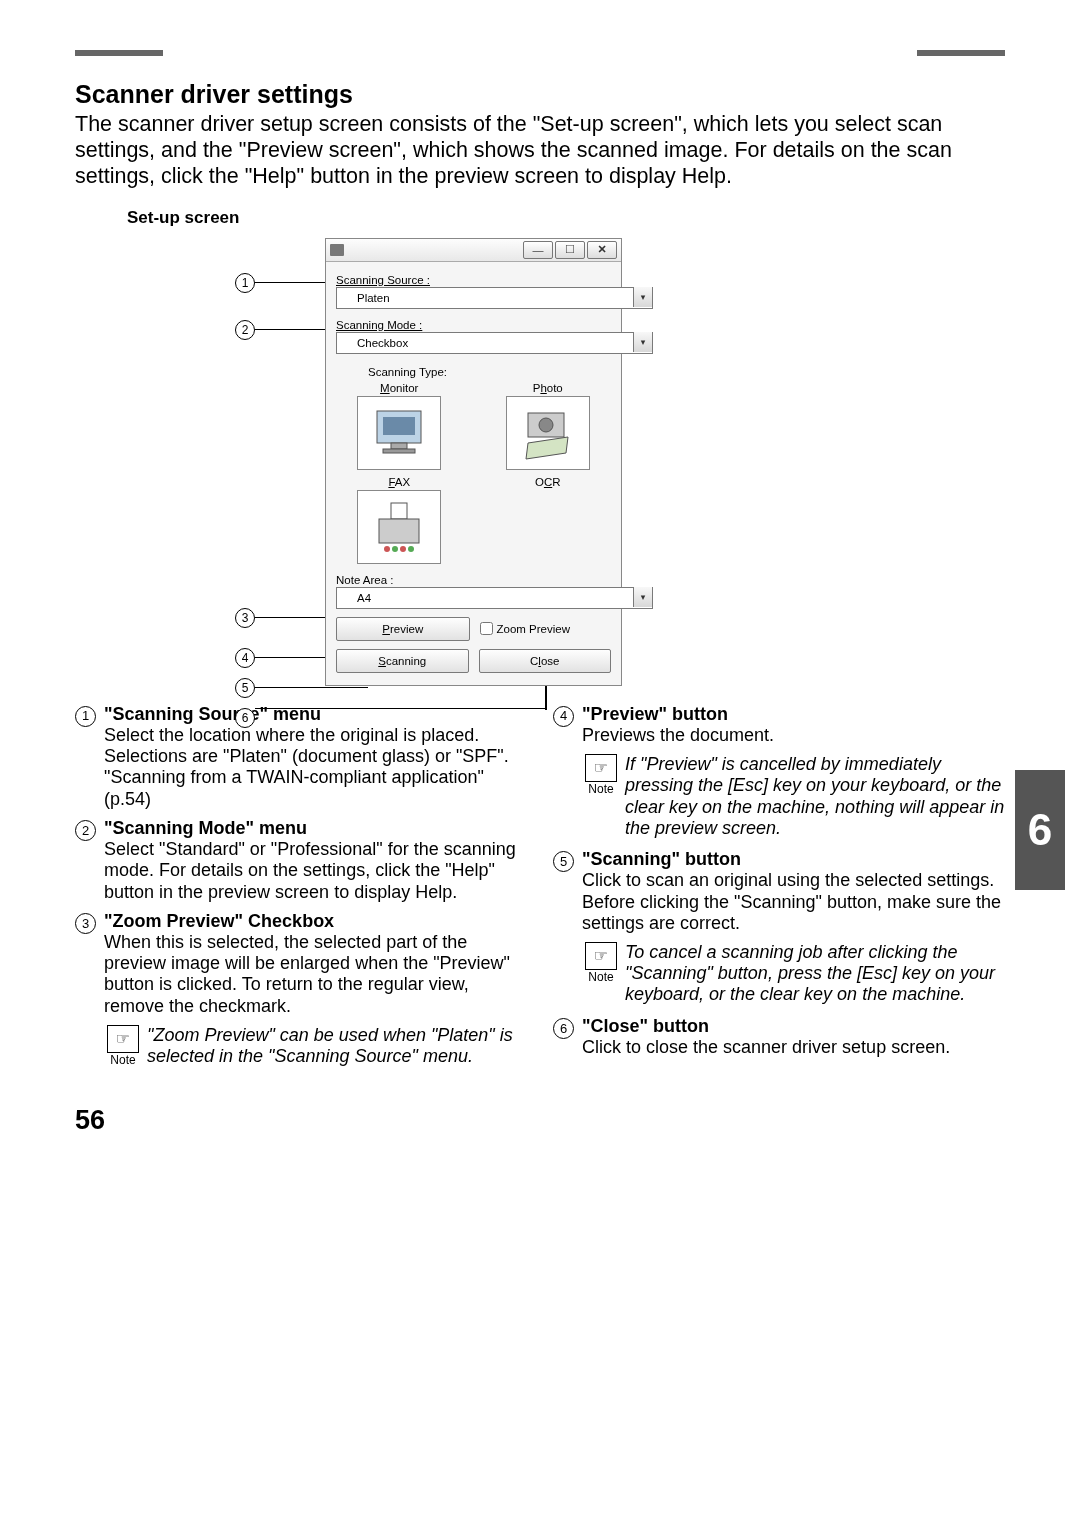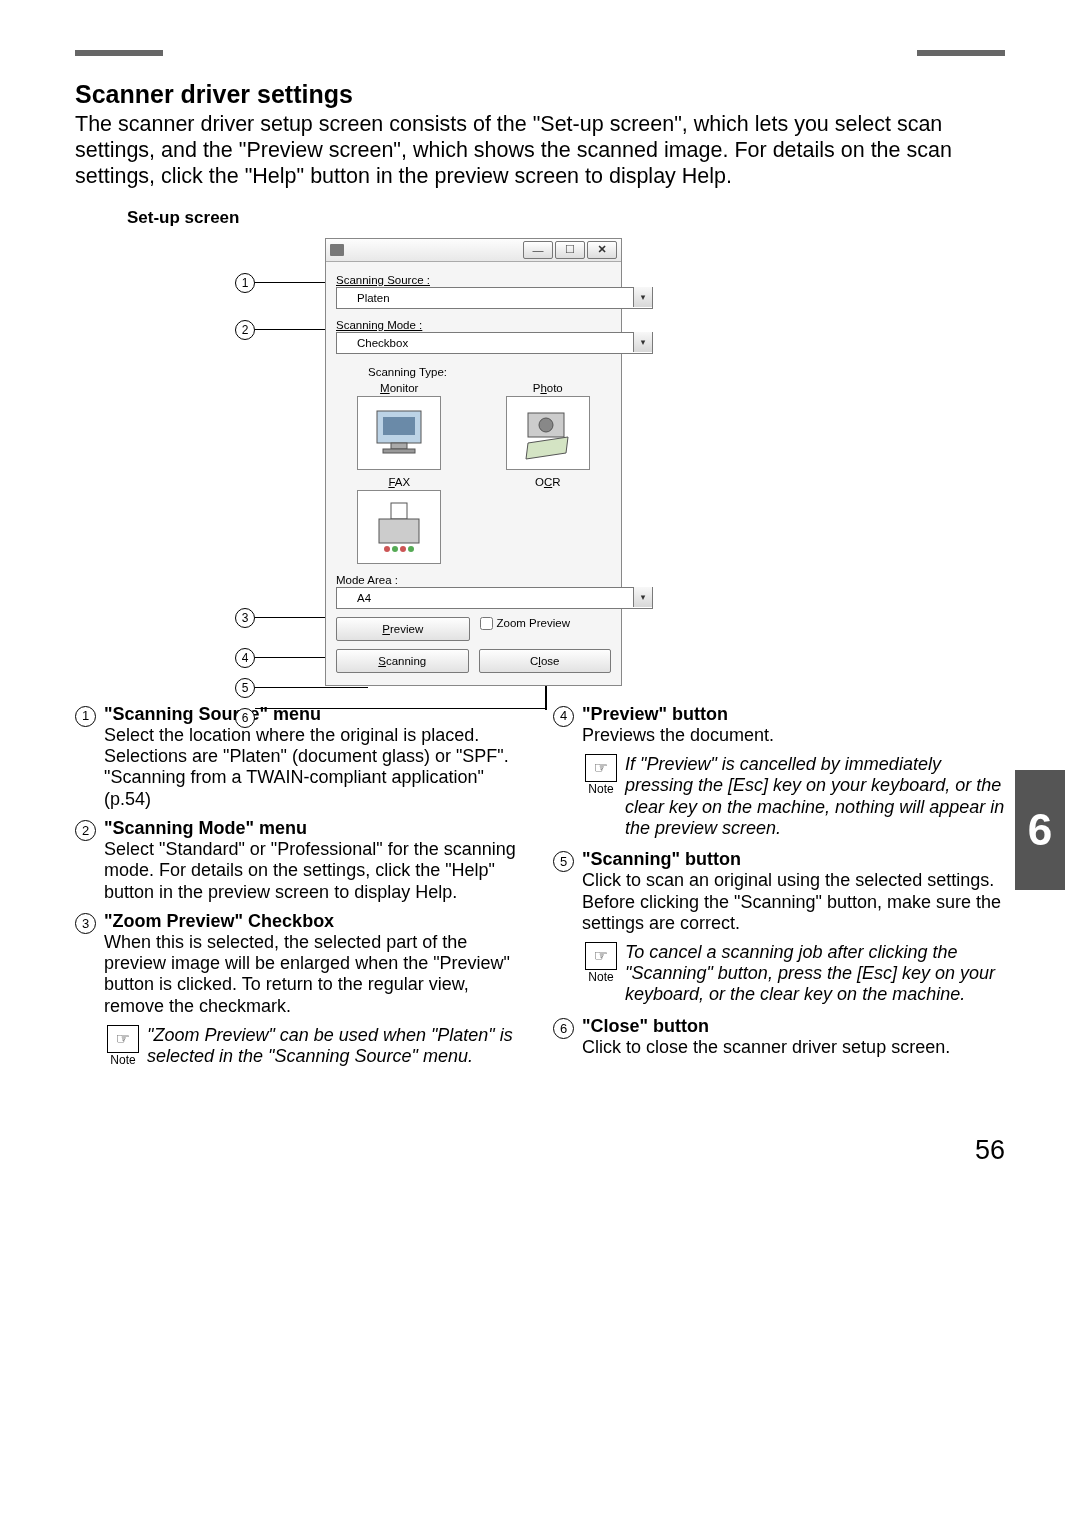--- a/index.html
+++ b/index.html
@@ -145,21 +145,21 @@
     border-radius: 2px;
     display: flex;
     align-items: center;
     justify-content: center;
     font-size: 11.5px;
   }
   .btn .u { text-decoration: underline; }
   .zoom-check {
     flex: 1;
     display: flex;
-    align-items: flex-start;
+    align-items: center;
     gap: 4px;
     font-size: 11.5px;
   }
   .zoom-check input { margin: 0; }
   
   .callout {
     position: absolute;
     display: flex;
     align-items: center;
     font-size: 14px;
@@ -249,24 +249,24 @@
     background: #555;
     color: #fff;
     font-size: 44px;
     font-weight: bold;
     display: flex;
     align-items: center;
     justify-content: center;
   }
   
   .page-num {
-    text-align: right;
+    text-align: left;
     font-size: 27px;
-    font-weight: normal;
-    margin-top: 58px;
+    font-weight: bold;
+    margin-top: 28px;
     padding-bottom: 40px;
   }
 </style>
 </head>
 <body>
 
 <div class="page">
   <div class="corner-bars left"></div>
   <div class="corner-bars right"></div>
 
@@ -355,21 +355,21 @@
                 <circle cx="34" cy="52" r="3" fill="#c55"></circle>
                 <circle cx="42" cy="52" r="3" fill="#5a5"></circle>
               </svg>
             </div>
           </div>
           <div class="type-cell">
             <div class="tlabel">O<span class="u">C</span>R</div>
           </div>
         </div>
 
-        <div class="field-label">Mode Area :</div>
+        <div class="field-label">Note Area :</div>
         <div class="dropdown">
             <span>A4</span>
           </div>
 
         <div class="btnrow">
           <div class="btn"><span class="u">P</span>review</div>
           <label class="zoom-check">
             <input type="checkbox" style="">
             <span><span class="u">Z</span>oom Preview</span>
           </label>

